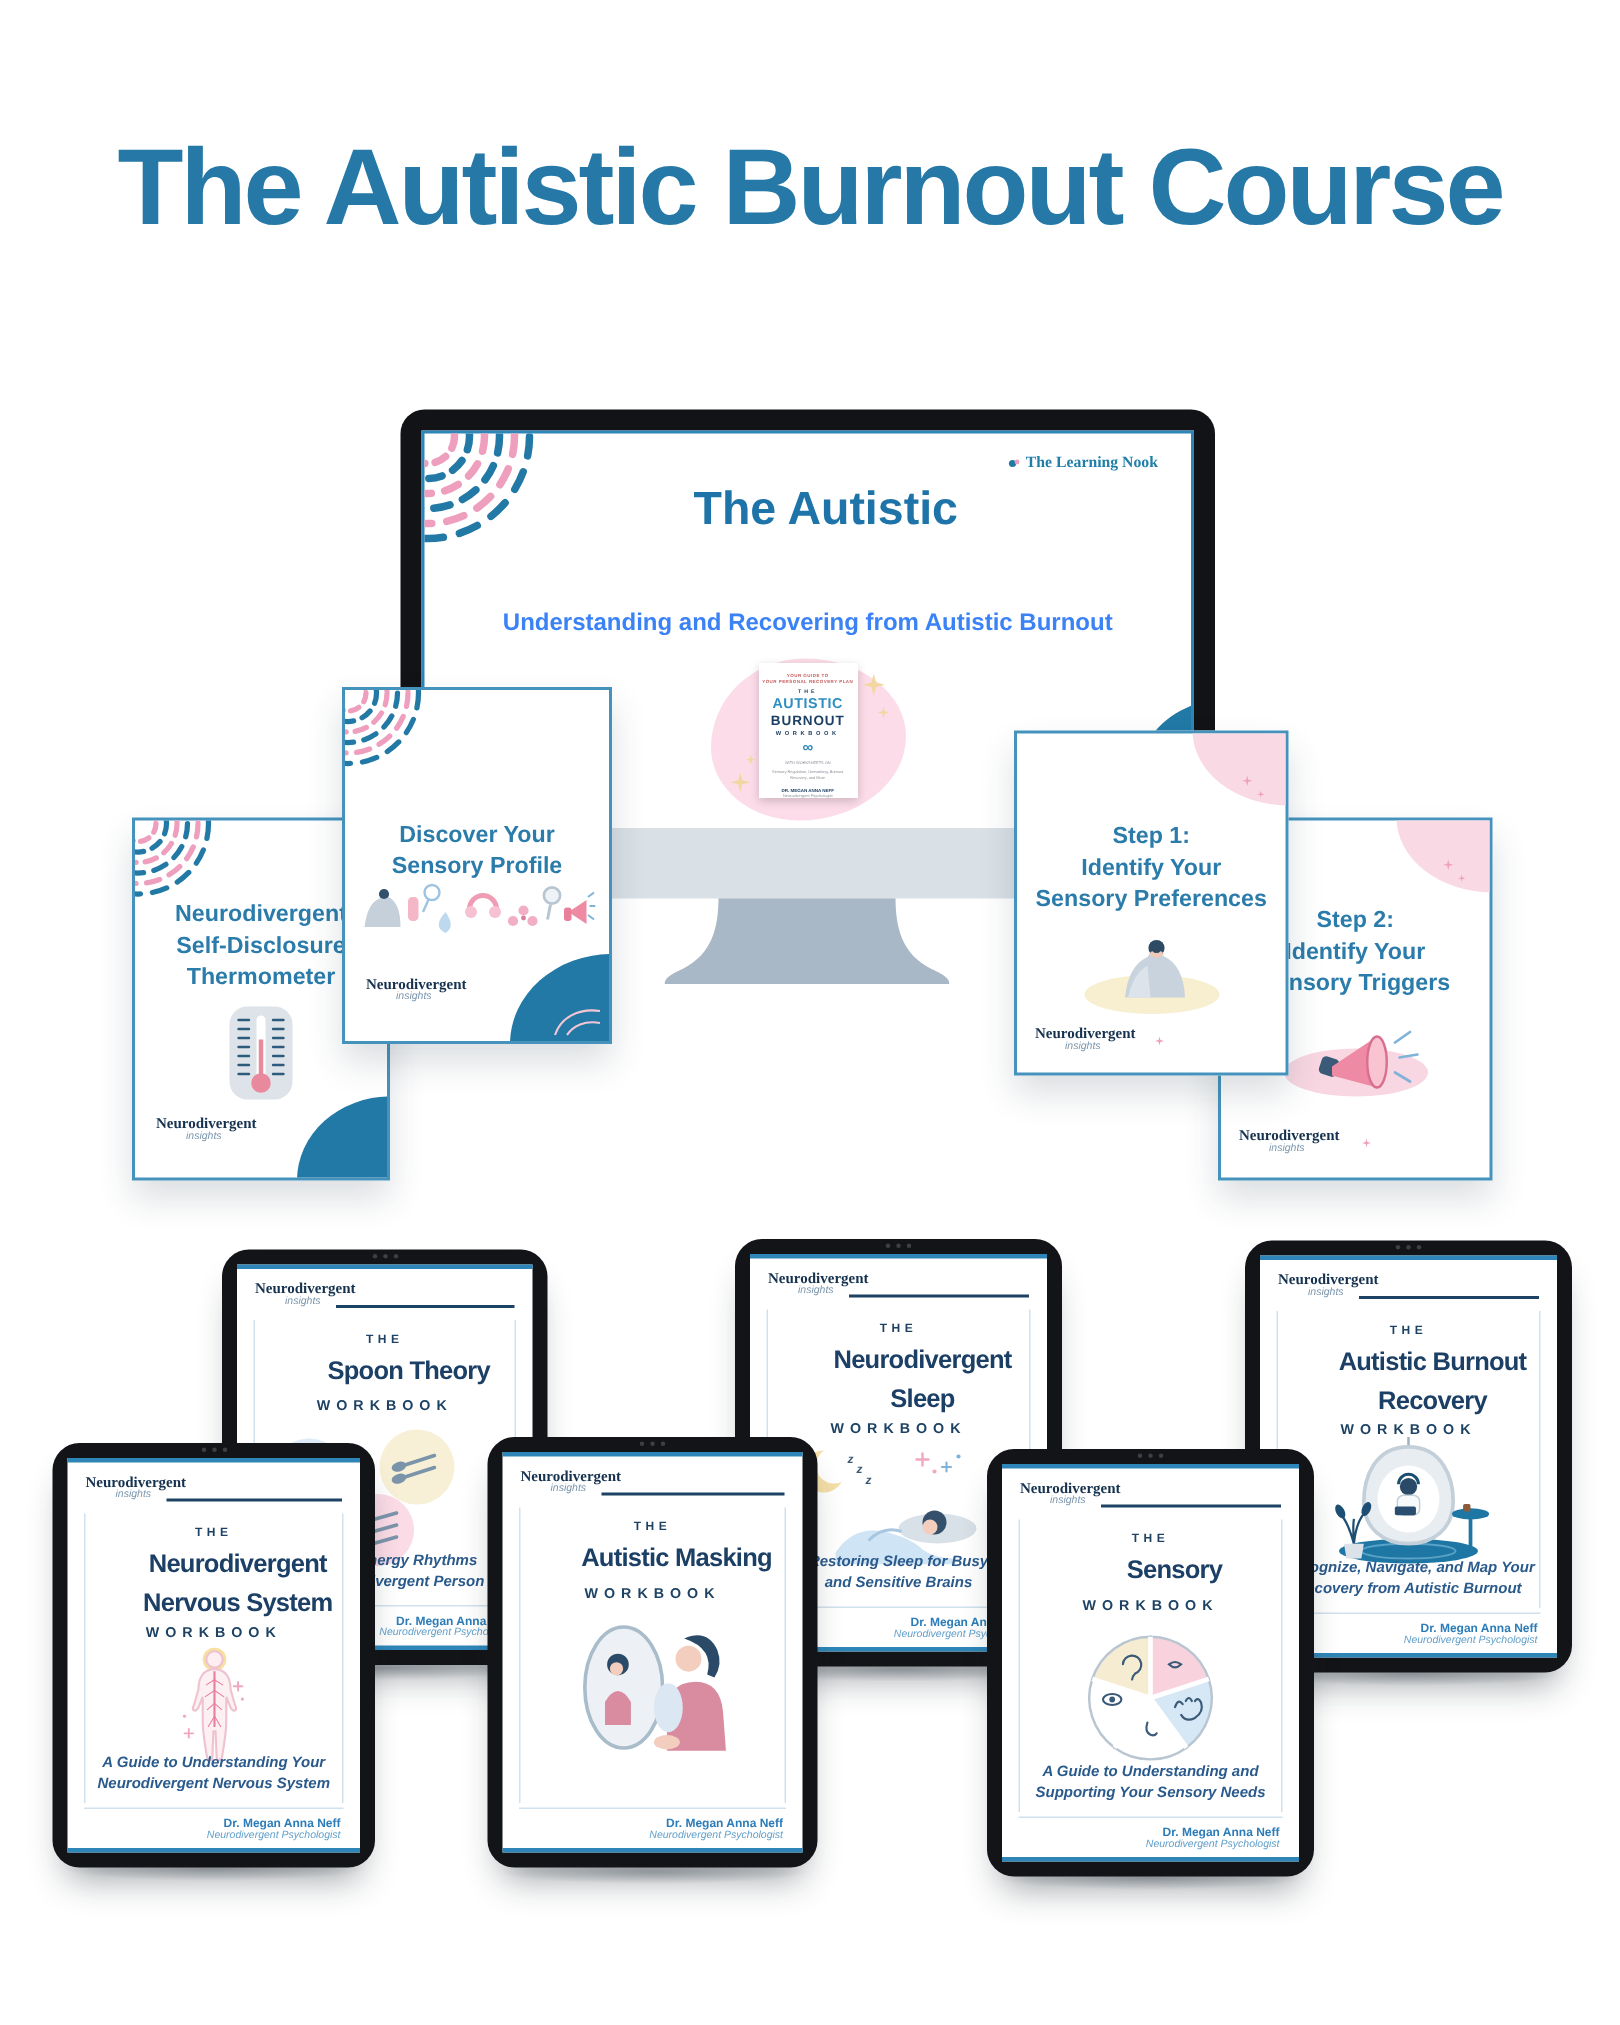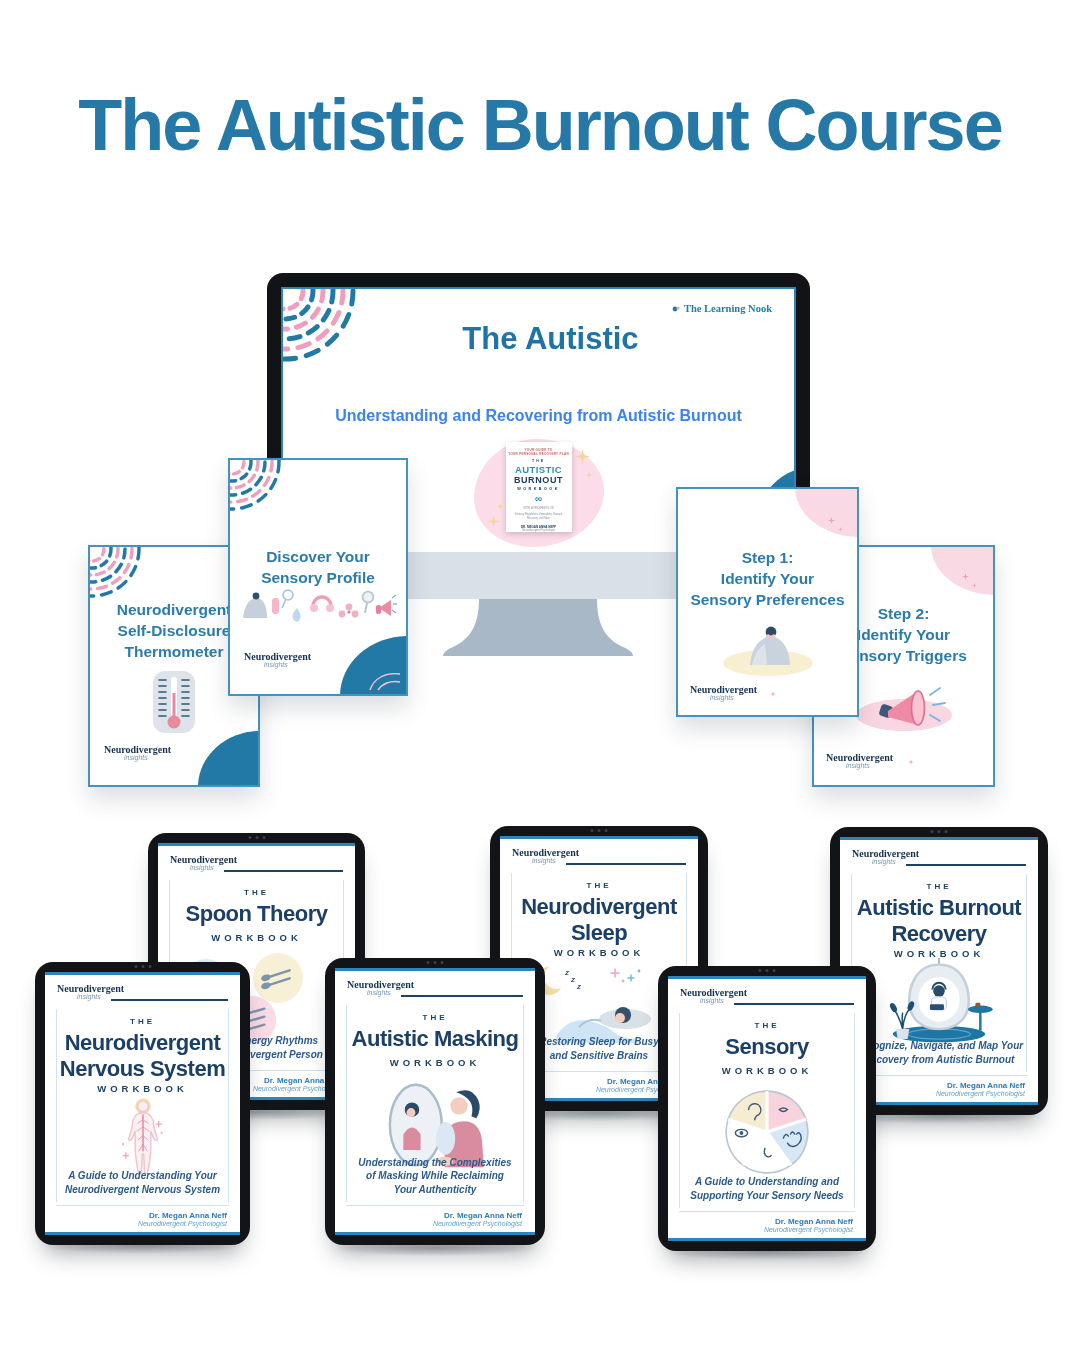--- a/index.html
+++ b/index.html
@@ -61,22 +61,22 @@
   .cam i{width:3px;height:3px;border-radius:50%;background:#3c3f44;display:block;}
   .tab-screen{position:relative;width:100%;height:100%;background:#ffffff;
     border-top:3px solid #2e86b8;border-bottom:3px solid #2e86b8;box-sizing:border-box;overflow:hidden;}
   .vl{position:absolute;top:34px;bottom:30px;width:1px;background:#cfe2ee;}
   .vl-l{left:11px;} .vl-r{right:11px;}
   .hr-logo{position:absolute;top:24px;left:66px;right:12px;height:1.5px;background:#1d4263;}
   .hr-bot{position:absolute;bottom:26px;left:11px;right:11px;height:1px;background:#cfe2ee;}
   .t-logo{left:12px;top:8px;}
   .t-the{position:absolute;top:42px;left:0;width:100%;text-align:center;
     font-size:8px;font-weight:bold;letter-spacing:3px;color:#1d4263;}
-  .t-title{position:absolute;top:55px;left:0;width:100%;text-align:center;
-    font-size:22px;line-height:26px;font-weight:bold;letter-spacing:-.5px;color:#1c3f66;}
+  .t-title{position:absolute;top:55px;left:16px;width:100%;text-align:center;
+    font-size:17px;line-height:26px;font-weight:bold;letter-spacing:-.5px;color:#1c3f66;}
   .t-wb{position:absolute;left:0;width:100%;text-align:center;
     font-size:9.5px;font-weight:bold;letter-spacing:4px;color:#1d4263;}
   .t-wb.pos1{top:86px;} .t-wb.pos2{top:108px;}
   .t-illo{position:absolute;left:0;width:100%;display:flex;justify-content:center;}
   .t-illo.pos1{top:106px;} .t-illo.pos2{top:124px;}
   .t-sub{position:absolute;left:6px;right:6px;bottom:36px;text-align:center;
     font-size:10px;line-height:13.5px;font-weight:bold;font-style:italic;color:#2a5a8c;}
   .t-author{position:absolute;right:13px;bottom:5px;text-align:right;}
   .t-author .nm{font-size:8px;font-weight:bold;color:#2b7cb8;}
   .t-author .rl{font-size:7px;font-style:italic;color:#63a0c9;}
@@ -552,25 +552,20 @@
           <circle cx="36" cy="34" r="7.5" fill="#2b4a68"></circle>
           <circle cx="35" cy="37" r="4.6" fill="#f3cdbd"></circle>
           <path d="M27 60 q9 -15 18 0 l0 16 h-18 z" fill="#d98ca0"></path>
           <path d="M82 16 q16 -7 23 8 q4 10 -2 19 l-5 -2 q5 -18 -16 -25 z" fill="#2b4a68"></path>
           <circle cx="85" cy="30" r="9" fill="#f3cdbd"></circle>
           <path d="M70 74 q-2 -28 20 -28 q17 0 19 21 l2 27 h-41 z" fill="#d98ca0"></path>
           <ellipse cx="71" cy="64" rx="10" ry="17" fill="#dbe7f2"></ellipse>
           <ellipse cx="70" cy="88" rx="9" ry="5" fill="#f3cdbd"></ellipse>
         </svg>
       </div>
-      <div class="t-sub">
-        <div>Understanding the Complexities</div>
-        <div>of Masking While Reclaiming</div>
-        <div>Your Authenticity</div>
-      </div>
       <div class="t-author">
         <div class="nm">Dr. Megan Anna Neff</div>
           <div class="rl">Neurodivergent Psychologist</div>
       </div>
     </div>
   </div>
 
   <div class="tab" style="left:658px;top:966px;width:218px;height:285px;z-index:5;">
     <div class="cam">
         <i></i>

